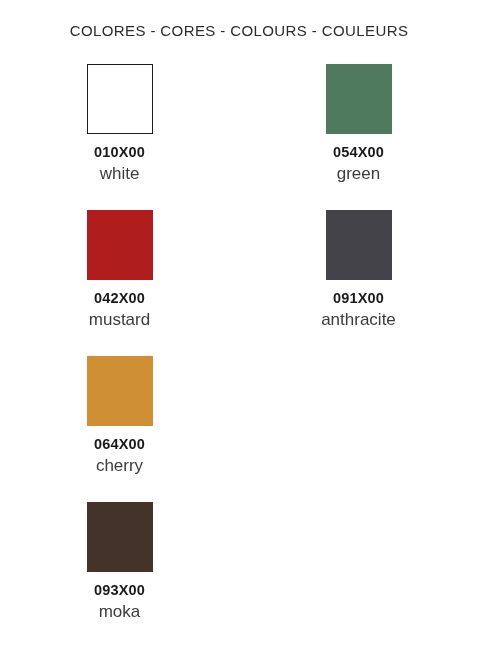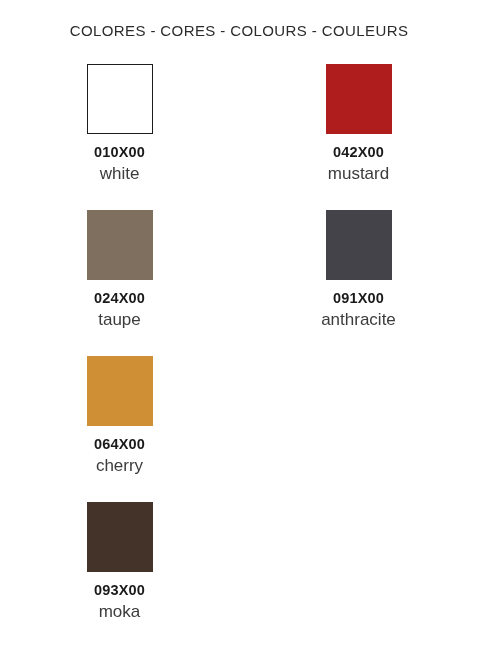--- a/index.html
+++ b/index.html
@@ -80,28 +80,28 @@
   <div class="title">COLORES - CORES - COLOURS - COULEURS</div>
 
   <div class="grid">
 
   <div class="cell">
         <div class="swatch outlined" title="#ffffff" style="width: 66px; height: 70px; background: rgb(255, 255, 255);"></div>
         <div class="code">010X00</div>
         <div class="name">white</div>
       </div>
       <div class="cell">
+        <div class="swatch" title="#4f7a5d" style="width: 66px; height: 70px; background: rgb(79, 122, 93);"></div>
+        <div class="code">054X00</div>
+        <div class="name">green</div>
+      </div>
+      <div class="cell">
         <div class="swatch" title="#af1e1c" style="width: 66px; height: 70px; background: rgb(175, 30, 28);"></div>
         <div class="code">042X00</div>
         <div class="name">mustard</div>
-      </div>
-      <div class="cell">
-        <div class="swatch" title="#7e6f5e" style="width: 66px; height: 70px; background: rgb(126, 111, 94);"></div>
-        <div class="code">024X00</div>
-        <div class="name">taupe</div>
       </div>
       <div class="cell">
         <div class="swatch" title="#434349" style="width: 66px; height: 70px; background: rgb(67, 67, 73);"></div>
         <div class="code">091X00</div>
         <div class="name">anthracite</div>
       </div>
       <div class="cell">
         <div class="swatch" title="#cf9035" style="width: 66px; height: 70px; background: rgb(207, 144, 53);"></div>
         <div class="code">064X00</div>
         <div class="name">cherry</div>

